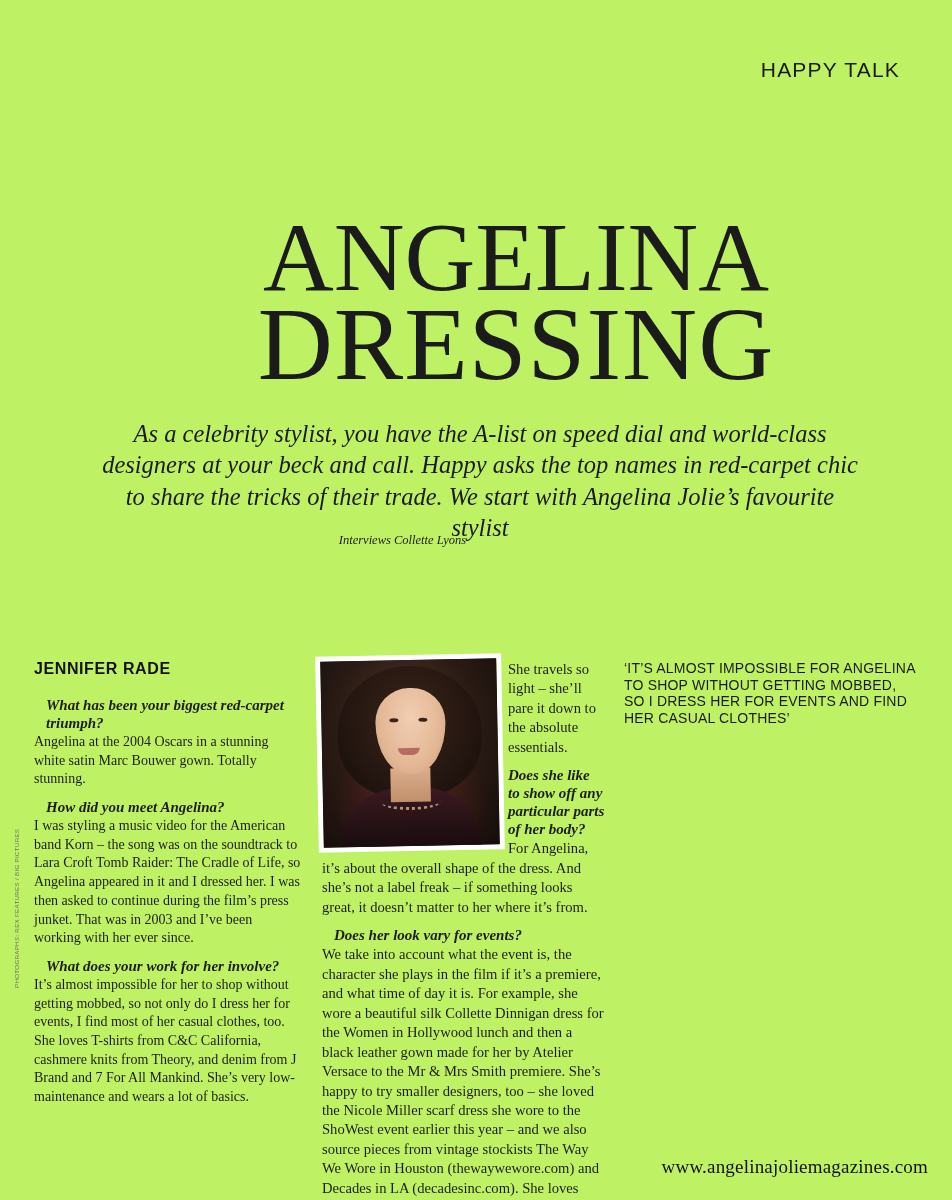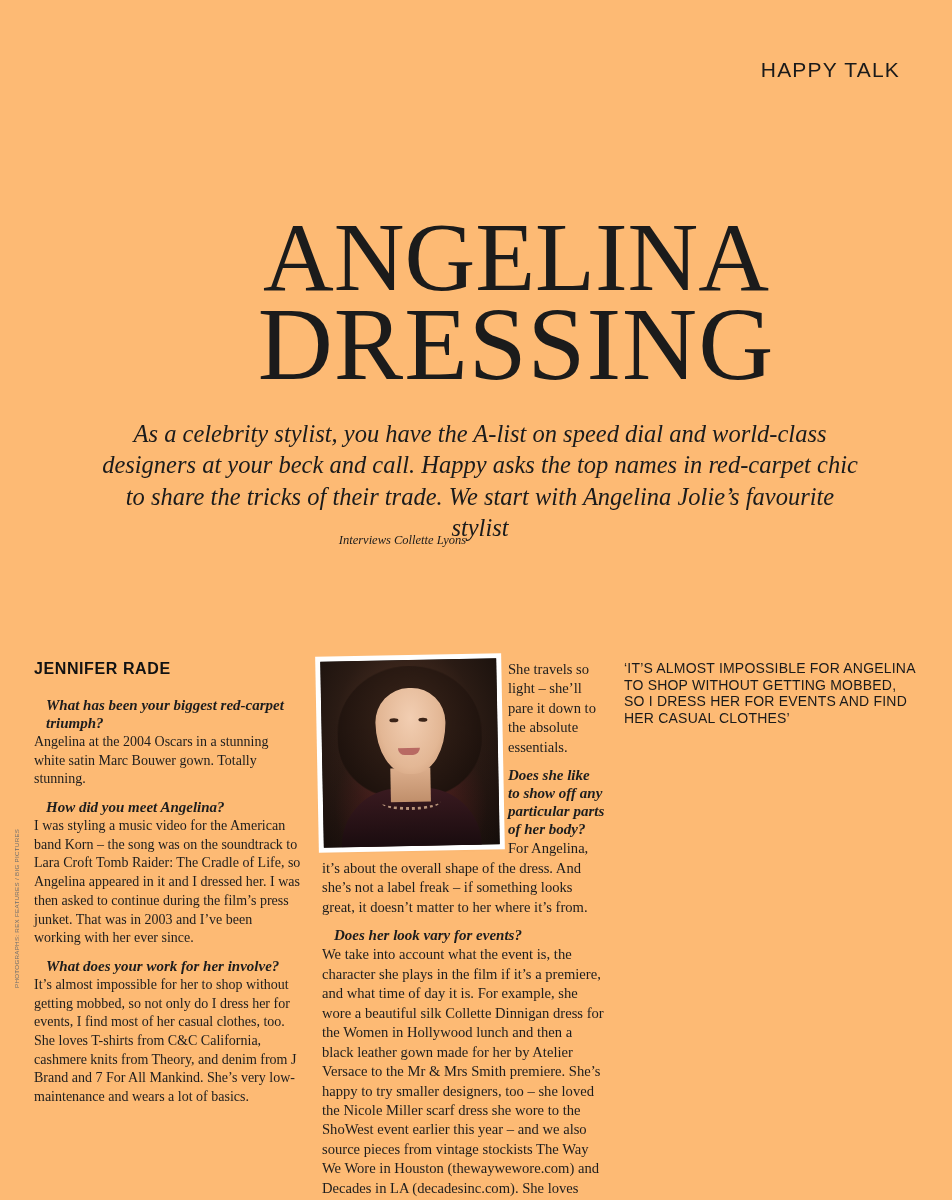--- a/index.html
+++ b/index.html
@@ -9,21 +9,21 @@
     height: 1200px;
     background: #ffffff;
     font-family: "Liberation Sans", sans-serif;
     position: relative;
     overflow: hidden;
   }
 
   .page {
     position: absolute;
     inset: 0;
-    background: #fdba74;
+    background: #bef264;
   }
 
   
   .running-head {
     position: absolute;
     top: 58px;
     right: 52px;
     font-family: "Liberation Sans", sans-serif;
     font-size: 21px;
     letter-spacing: 1.2px;
@@ -286,14 +286,15 @@
     <div class="q">Does her look vary for events?</div>
     <div class="a flowtext" id="a5">We take into account what the event is, the character she plays in the film if it’s a premiere, and what time of day it is. For example, she wore a beautiful silk Collette Dinnigan dress for the Women in Hollywood lunch and then a black leather gown made for her by Atelier Versace to the Mr &amp; Mrs Smith premiere. She’s happy to try smaller designers, too – she loved the Nicole Miller scarf dress she wore to the ShoWest event earlier this year – and we also source pieces from vintage stockists The Way We Wore in Houston (thewaywewore.com) and Decades in LA (decadesinc.com). She loves vintage clothing from the 20s and 30s. <span class="arrow">▶</span></div>
   </div>
 
   <div class="col col3">
     <div class="pullquote">‘IT’S ALMOST IMPOSSIBLE FOR ANGELINA TO SHOP WITHOUT GETTING MOBBED, SO I DRESS HER FOR EVENTS AND FIND HER CASUAL CLOTHES’</div>
   </div>
 
   <div class="vertical-credit">PHOTOGRAPHS: REX FEATURES / BIG PICTURES</div>
 
+  <div class="watermark">www.angelinajoliemagazines.com</div>
 
 </div>
 
 </body></html>

